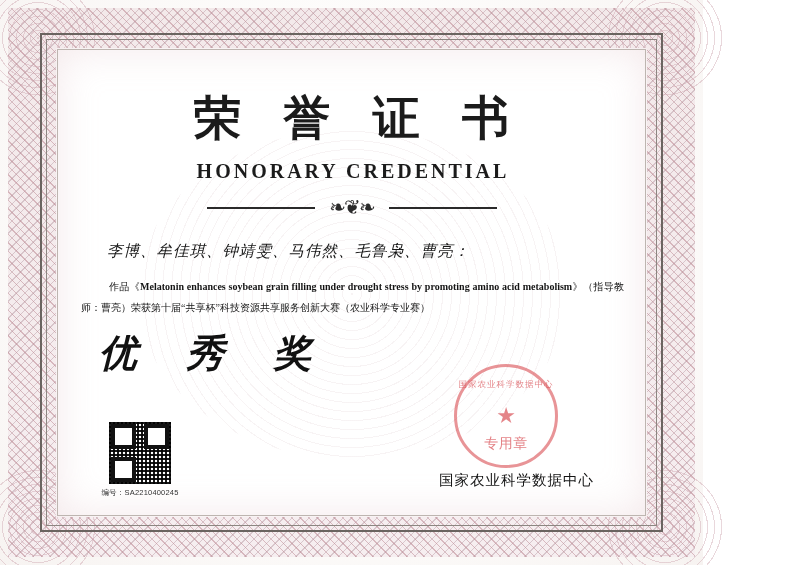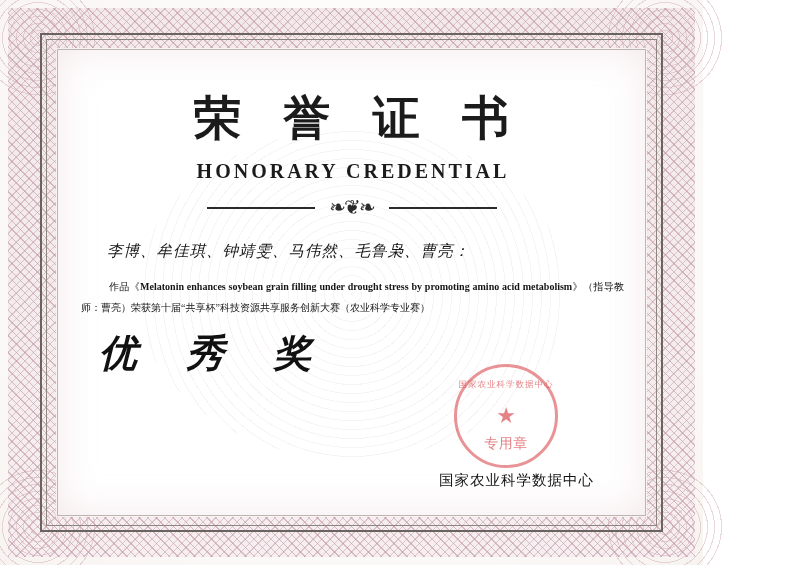--- a/index.html
+++ b/index.html
@@ -333,20 +333,26 @@
     <div class="body">
       <div class="recipients">李博、牟佳琪、钟靖雯、马伟然、毛鲁枭、曹亮：</div>
 
       <p class="statement"><span>作品《</span><span class="work-title">Melatonin enhances soybean grain filling under drought stress by promoting amino acid metabolism</span><span>》（指导教师：曹亮）荣获第十届“共享杯”科技资源共享服务创新大赛（农业科学专业赛）</span></p>
 
       <div class="award">优 秀 奖</div>
     </div>
 
     <div class="footer">
 
+      <div class="qr-block">
+        <div class="qr">
+          <span class="qr-eye-bl"></span>
+        </div>
+        <div class="qr-caption">编号：SA2210400245</div>
+      </div>
 
       <div class="seal">
         <div class="seal-top-text">国家农业科学数据中心</div>
         <div class="star">★</div>
         <div class="seal-bottom-text">专用章</div>
       </div>
 
       <div class="issuer">
         <div class="issuer-name">国家农业科学数据中心</div>
       </div>

